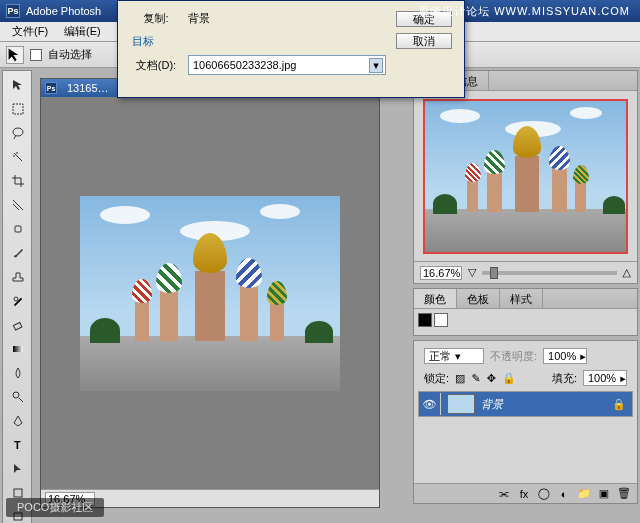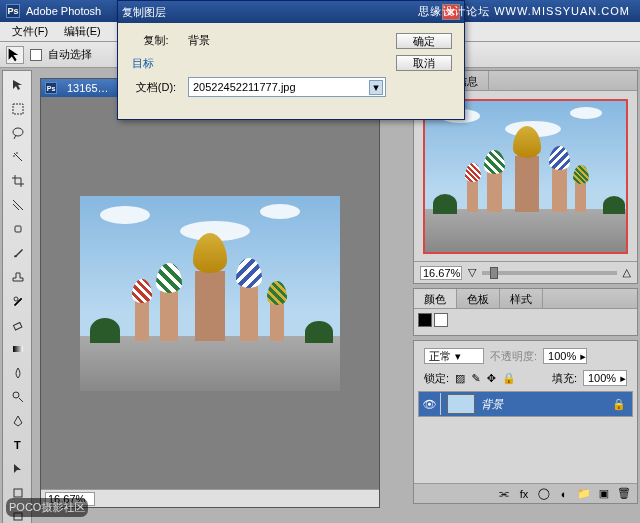--- a/index.html
+++ b/index.html
@@ -55,21 +55,21 @@
 .dlg-left{flex:1}
 .dlg-row{display:flex;align-items:center;margin-bottom:8px;gap:6px}
 .dlg-label{width:52px;text-align:center}
 .dlg-input{flex:1;height:18px;border:1px solid #7e9db9;background:#fff;padding:0 4px}
 .dlg-input.hl{background:#316ac5;color:#fff}
 .dlg-select{flex:1;height:20px;border:1px solid #7e9db9;background:#fff;display:flex;align-items:center;justify-content:space-between;padding:0 2px 0 4px}
 .fieldset-label{color:#0a5aa6;margin:4px 0 6px 2px}
 .dlg-btns{width:56px;display:flex;flex-direction:column;gap:6px}
 .dlg-btn{height:16px;border:1px solid #888;background:linear-gradient(#fdfdfd,#e0e0e0);display:flex;align-items:center;justify-content:center;cursor:pointer}
 .watermark{position:absolute;right:10px;top:4px;color:#fff;font-size:11px;letter-spacing:1px;z-index:200}
-.watermark2{position:absolute;left:6px;bottom:6px;background:rgba(0,0,0,.55);color:#ddd;padding:2px 3px;font-size:11px;border-radius:7px;z-index:50}
+.watermark2{position:absolute;left:6px;bottom:6px;background:rgba(0,0,0,.55);color:#ddd;padding:2px 11px;font-size:11px;border-radius:2px;z-index:50}
 </style>
 </head>
 <body>
 
 <div class="watermark">思缘设计论坛  WWW.MISSYUAN.COM</div>
 
 <div class="titlebar">
   <div class="ps-icon">Ps</div>
   <span>Adobe Photosh</span>
 </div>
@@ -321,35 +321,31 @@
         <div class="licon">▣</div>
         <div class="licon">🗑</div>
       </div>
     </div>
   </div>
 
   <div class="watermark2">POCO摄影社区</div>
 </div>
 
 <div class="dialog">
-  <div class="dlg-title">
-    <span>复制图层</span>
-    <div class="dlg-close">✕</div>
-  </div>
   <div class="dlg-body">
     <div class="dlg-left">
       <div class="dlg-row">
         <div class="dlg-label">复制:</div>
         <span>背景</span>
       </div>
       <div class="fieldset-label">目标</div>
       <div class="dlg-row">
         <div class="dlg-label">文档(D):</div>
         <div class="dlg-select">
-          <span>20522452211777.jpg</span>
+          <span>10606650233238.jpg</span>
           <span style="background:#cde;border:1px solid #7e9db9;width:14px;text-align:center">▾</span>
         </div>
       </div>
     </div>
     <div class="dlg-btns">
       <div class="dlg-btn">确定</div>
       <div class="dlg-btn">取消</div>
     </div>
   </div>
 </div>

